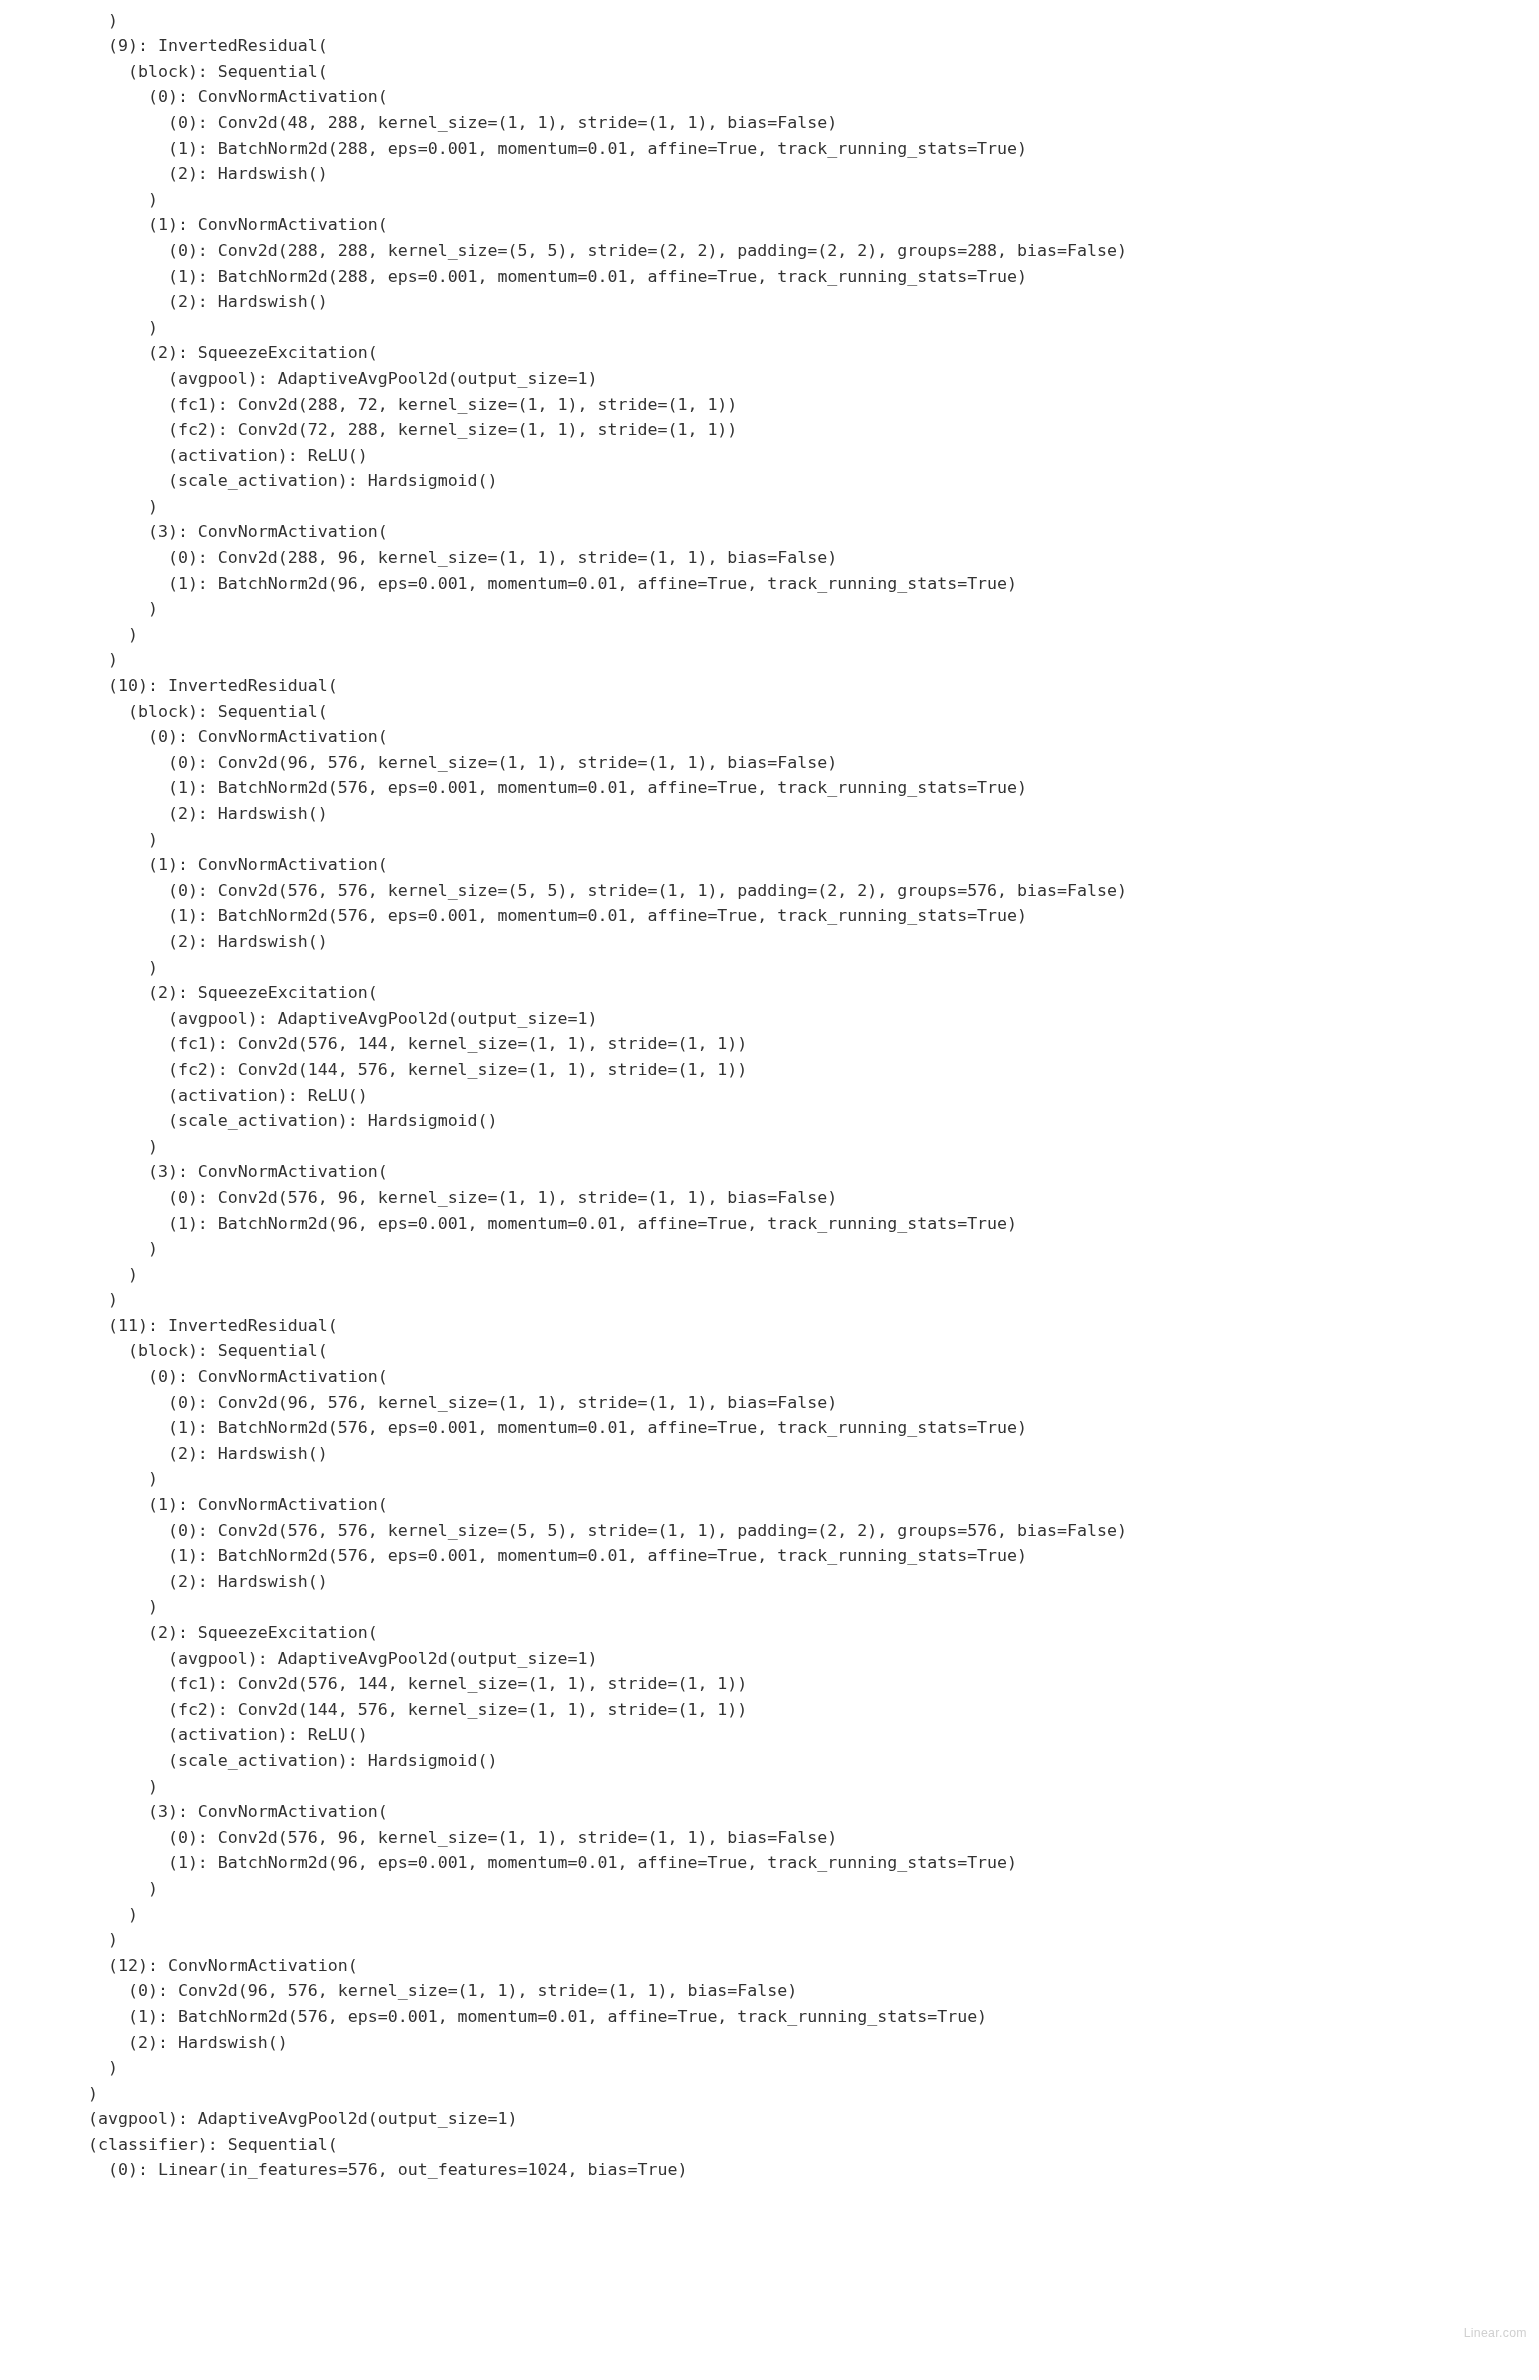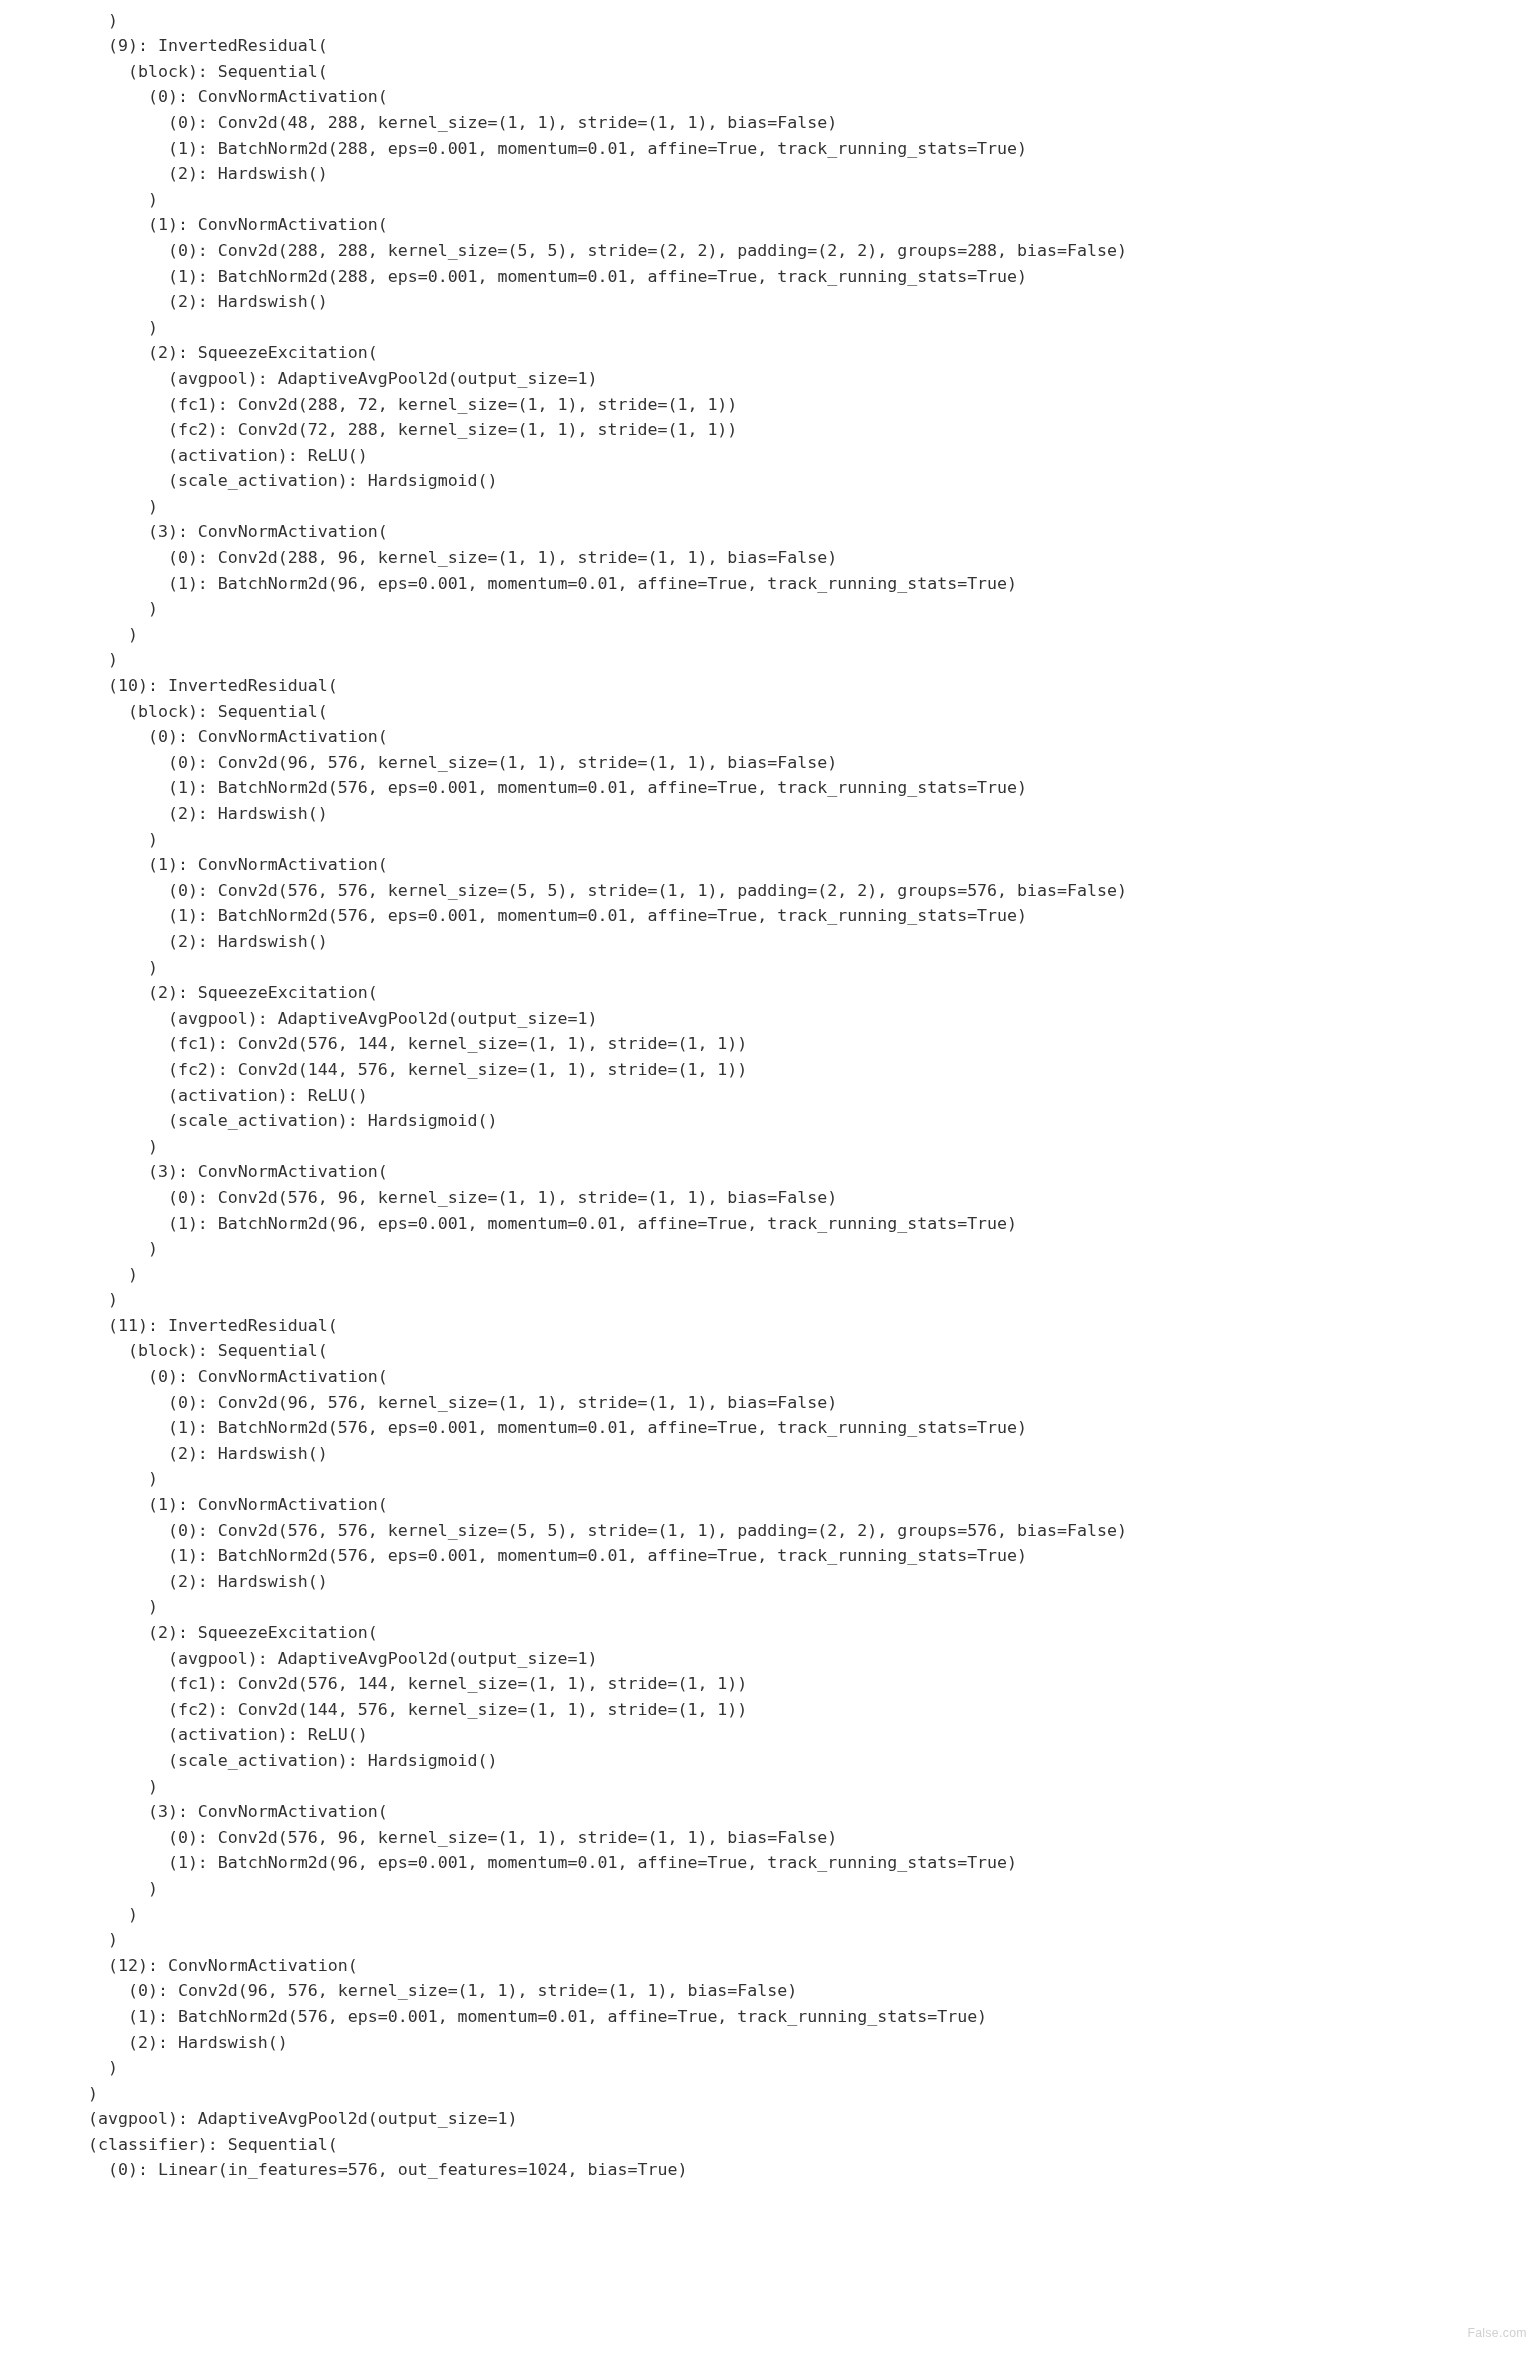--- a/index.html
+++ b/index.html
@@ -115,14 +115,14 @@
     (12): ConvNormActivation(
       (0): Conv2d(96, 576, kernel_size=(1, 1), stride=(1, 1), bias=False)
       (1): BatchNorm2d(576, eps=0.001, momentum=0.01, affine=True, track_running_stats=True)
       (2): Hardswish()
     )
   )
   (avgpool): AdaptiveAvgPool2d(output_size=1)
   (classifier): Sequential(
     (0): Linear(in_features=576, out_features=1024, bias=True)</pre>
 
-<div class="watermark">False.com</div>
+<div class="watermark">Linear.com</div>
 
 
 </body></html>

